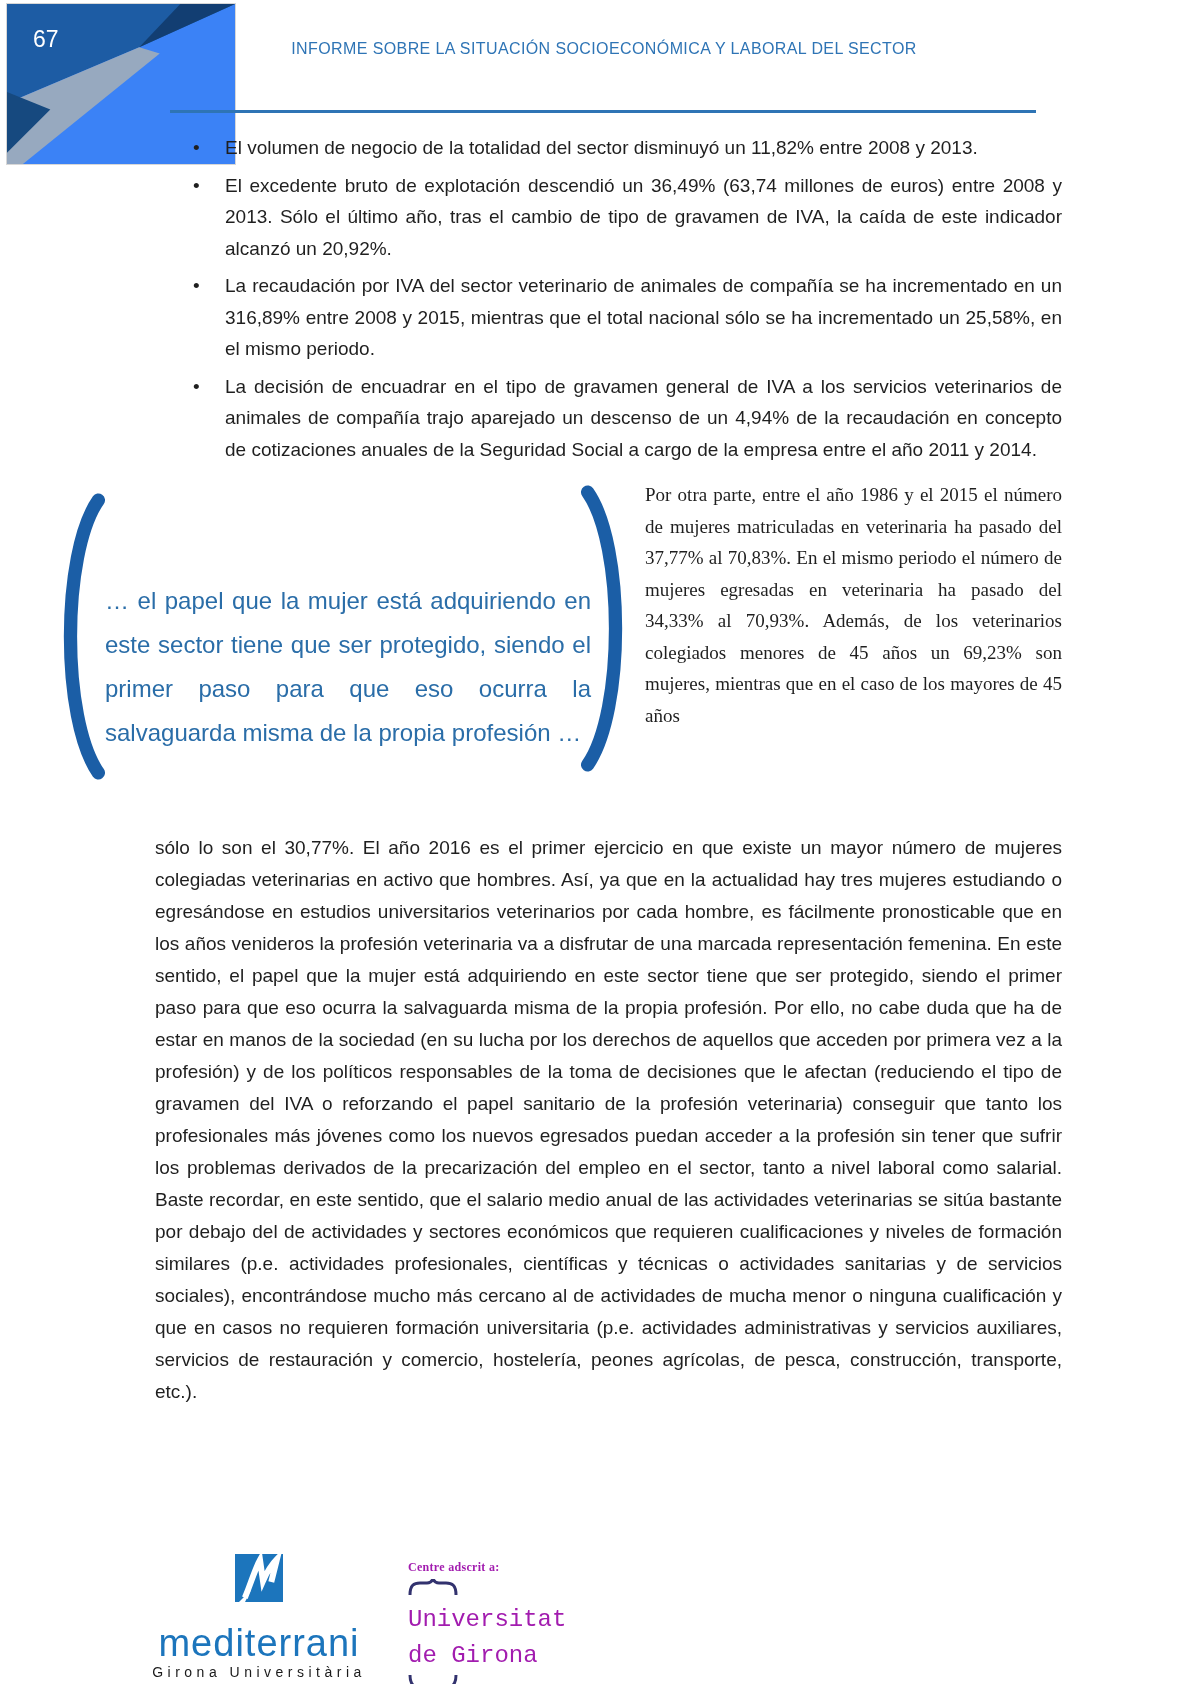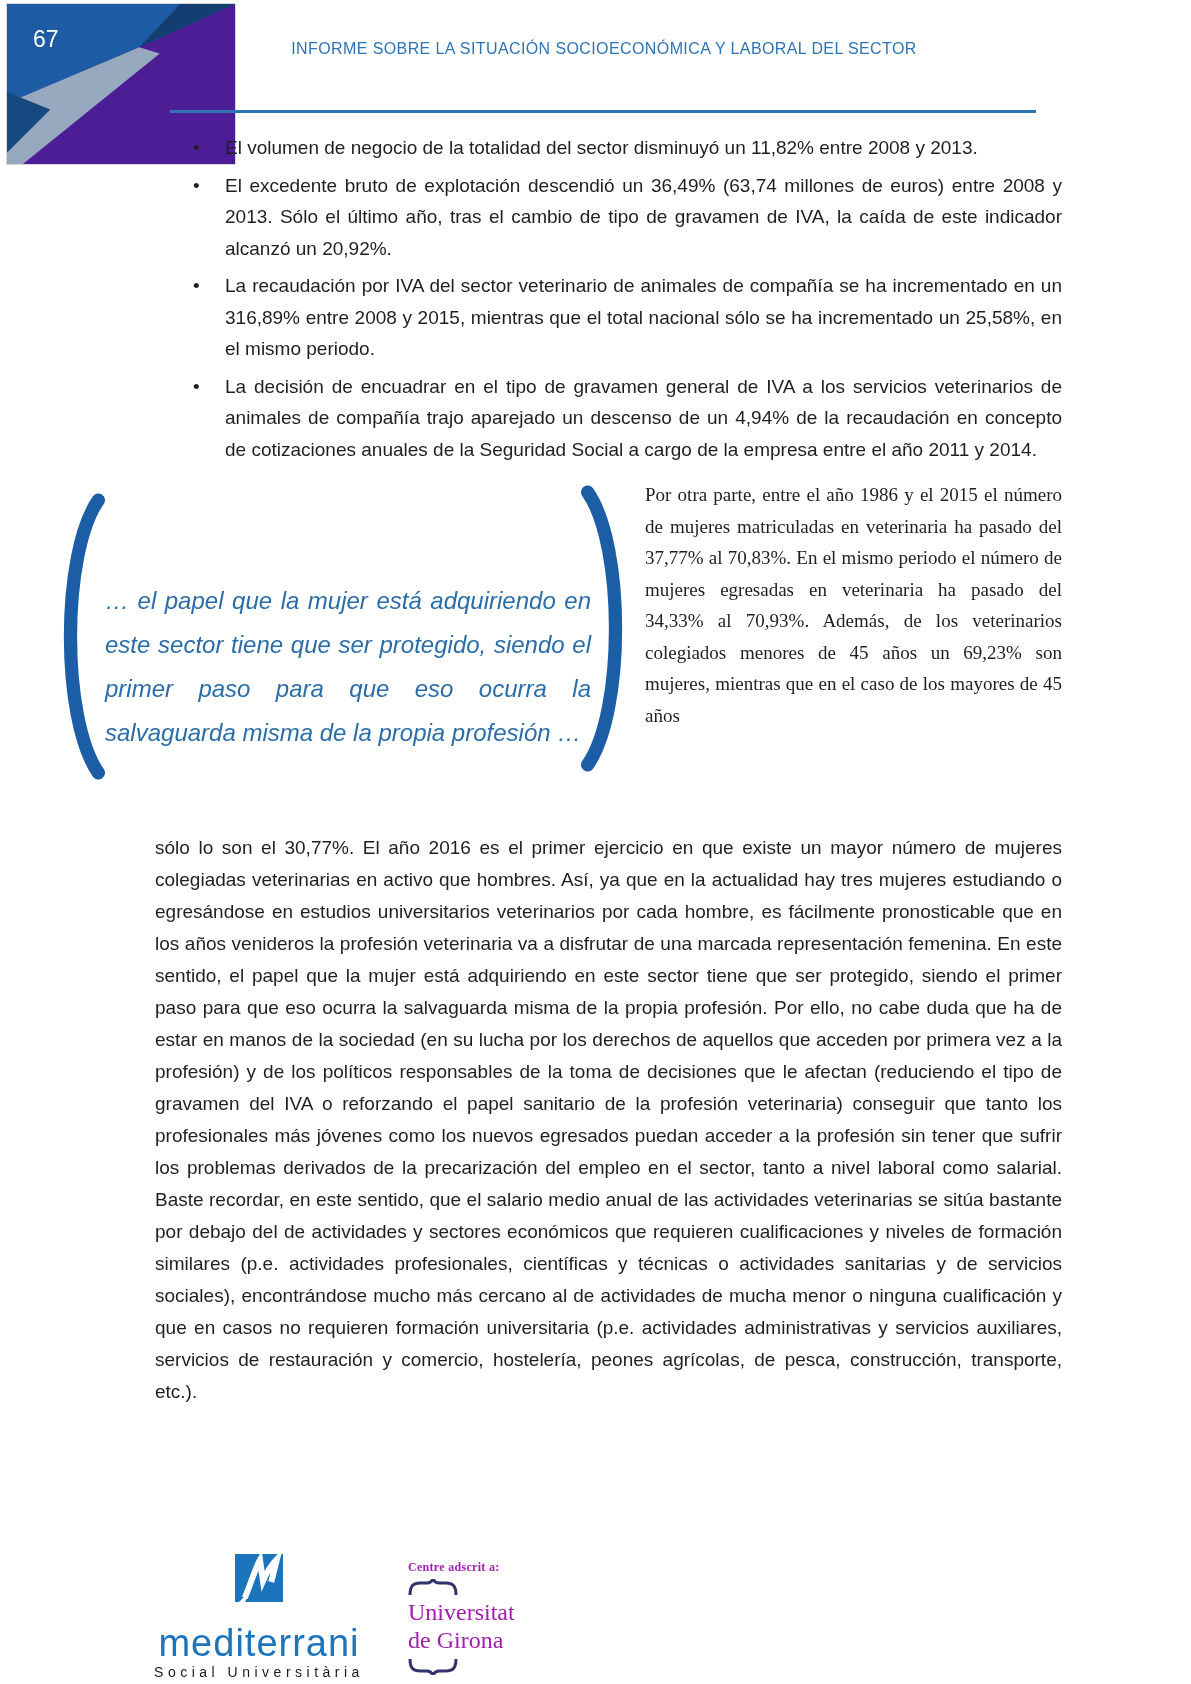--- a/index.html
+++ b/index.html
@@ -5,21 +5,21 @@
   html,body { margin:0; padding:0; background:#e8e8e8; }
   .page {
     position:relative; width:1191px; height:1684px; margin:0 auto;
     background:#ffffff; overflow:hidden;
     font-family:"Liberation Sans", sans-serif; color:#1f1f1f;
   }
 
   
   .corner-box {
     position:absolute; top:3px; left:6px; width:228px; height:160px;
-    border:1px solid #d7d7d7; background:#4c1d95;
+    border:1px solid #d7d7d7; background:#3b82f6;
   }
   .corner-box .shape { position:absolute; inset:0; }
   .poly-main  { background:#1d5ca4; clip-path:polygon(0 0, 100% 0, 58% 27%, 0 62%); }
   .poly-darktop { background:#123e72; clip-path:polygon(76% 0, 100% 0, 58% 27%); }
   .poly-gray  { background:#97a9bf; clip-path:polygon(58% 27%, 67% 31%, 7% 100%, 0 100%, 0 62%); }
   .poly-darkleft { background:#16497f; clip-path:polygon(0 55%, 19% 66%, 0 93%); }
   .page-number {
     position:absolute; top:22px; left:26px; color:#ffffff;
     font-size:23px; z-index:2;
   }
@@ -43,41 +43,41 @@
   .bullet-dot { position:absolute; left:38px; top:0; font-size:19px; line-height:31.5px; }
 
   .quote-section { position:relative; margin-left:-110px; width:1017px;
     display:flex; margin-top:6px; }
   .quote-block { position:relative; width:600px; min-height:330px; flex:0 0 auto; }
   .paren { position:absolute; top:8px; height:315px; width:62px; }
   .paren.open  { left:2px; }
   .paren.close { right:6px; top:0; }
   .pull-quote-text {
     position:absolute; left:60px; top:108px; width:486px;
-    font-style:italic; color:#2a6da8; font-size:24px; line-height:44px;
+    color:#2a6da8; font-size:24px; line-height:44px;
     text-align:justify;
   }
   .right-col { flex:1 1 auto; padding-top:8px;
     font-size:19px; line-height:31.5px; text-align:justify;font-family:Liberation Serif, serif; }
 
   .continuation { margin-top:31px; font-size:19px; line-height:32px; text-align:justify; }
 
   
   .footer { position:absolute; left:0; top:1550px; width:1191px; height:120px; }
   .med-logo { position:absolute; left:148px; top:4px; width:222px; text-align:center; }
   .med-square { display:inline-block; width:48px; height:48px; background:#1c75bc; }
   .med-wordmark { margin-top:19px; color:#1c75bc; font-size:38px; font-weight:normal;
     letter-spacing:1px; line-height:36px; }
   .med-subtitle { margin-top:3px; color:#1a1a1a; font-size:14px; letter-spacing:4.5px; }
 
   .udg-logo { position:absolute; left:408px; top:10px; width:130px;
     font-family:"Liberation Serif", serif; color:#a21caf; }
   .udg-label { font-size:12px; font-weight:bold; letter-spacing:0.3px; }
   .udg-brace { display:block; margin-top:4px; }
-  .udg-name { font-size:24px; line-height:26px; margin-top:2px; }
+  .udg-name { font-size:24px; line-height:26px; margin-top:10px;font-family:Liberation Mono, monospace; }
 
   .contact { position:absolute; left:545px; top:8px; width:560px;
     color:#2e75b6; font-size:17px; font-weight:bold; font-style:italic;
     line-height:25.5px; }
 </style>
 </head>
 <body>
 
 <div class="page">
 
@@ -134,21 +134,21 @@
   <div class="footer">
 
     <div class="med-logo">
       <span class="med-square">
         <svg viewBox="0 0 48 48" width="48" height="48">
           <path d="M11 41 C16 29 20 15 25 6 L28 27 C32 18 37 10 42 5 L37 25" stroke="#ffffff" stroke-width="6" fill="none" stroke-linecap="square"></path>
           <path d="M4 48 L16 36 L10 48 Z" fill="#ffffff"></path>
         </svg>
       </span>
       <div class="med-wordmark">mediterrani</div>
-      <div class="med-subtitle">Social Universitària</div>
+      <div class="med-subtitle">Girona Universitària</div>
     </div>
 
     <div class="udg-logo">
       <div class="udg-label">Centre adscrit a:</div>
       <svg class="udg-brace" viewBox="0 0 50 18" width="50" height="18">
         <path d="M2,16 C2,6 6,4 12,4 L19,4 C23,4 24,2 25,0 C26,2 27,4 31,4 L38,4 C44,4 48,6 48,16" stroke="#32326e" stroke-width="3" fill="none"></path>
       </svg>
       <div class="udg-name">Universitat</div>
       <div class="udg-name">de Girona</div>
       <svg class="udg-brace" viewBox="0 0 50 18" width="50" height="18">

